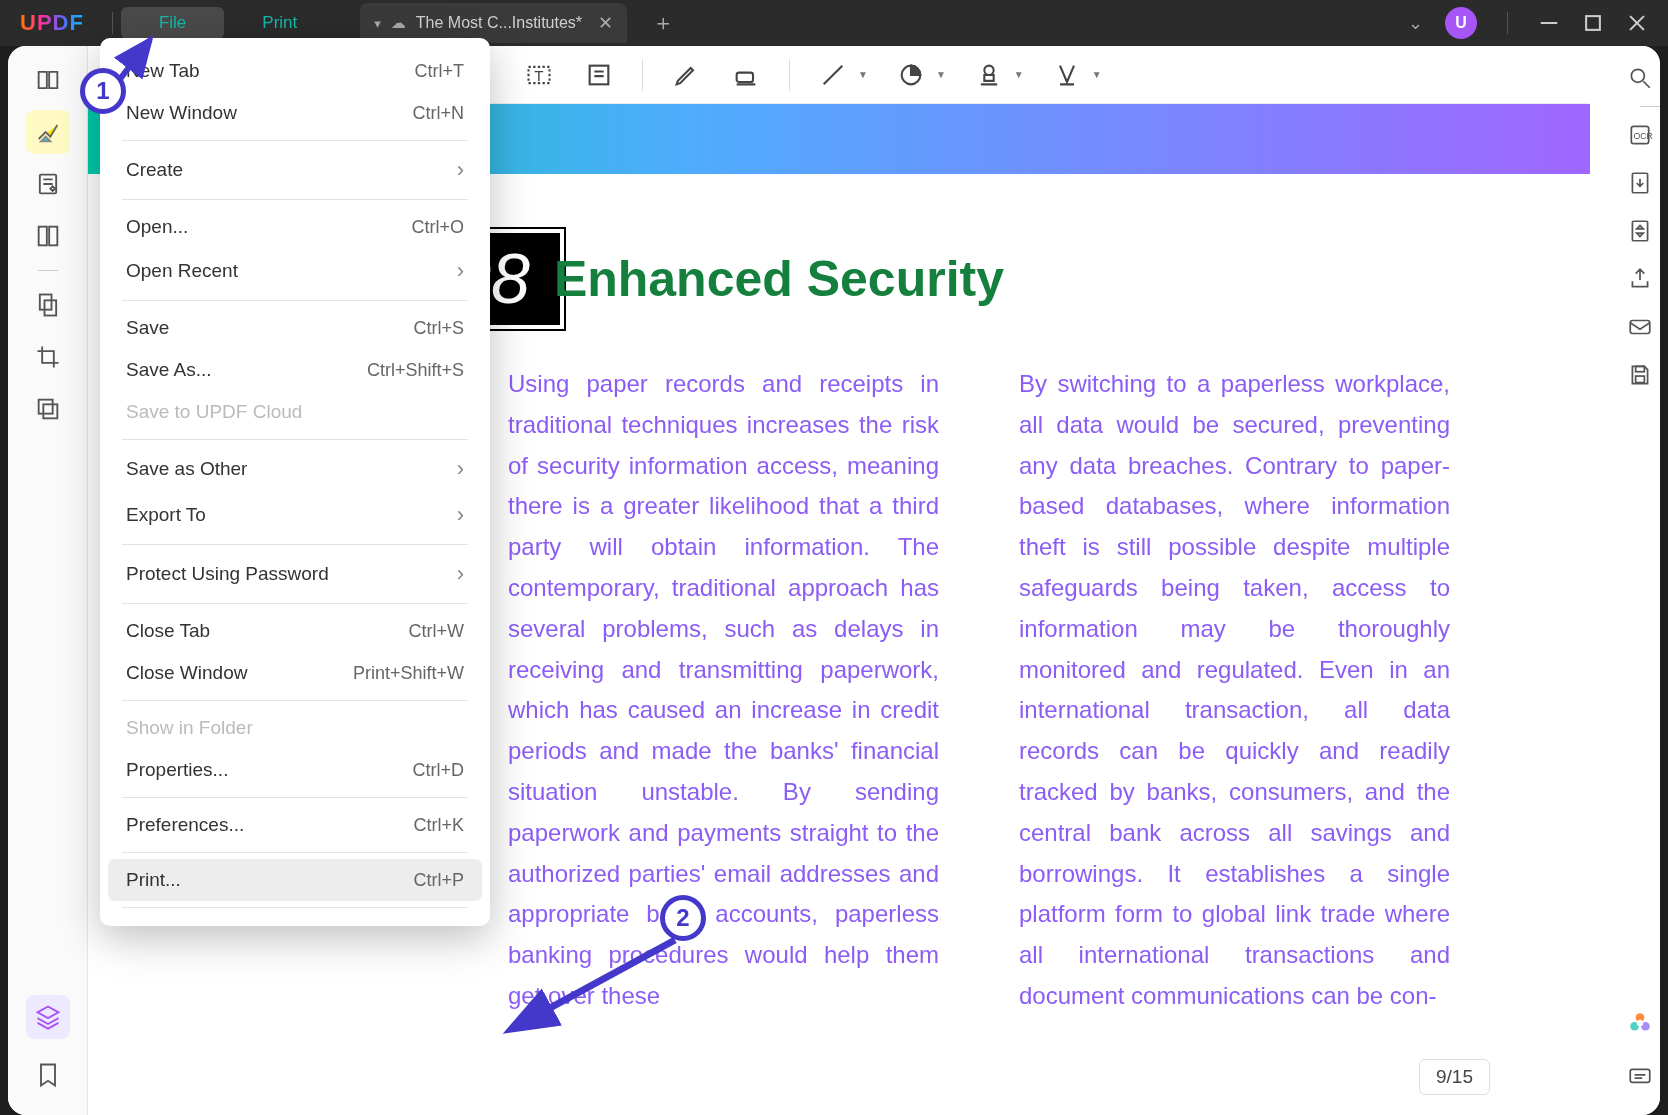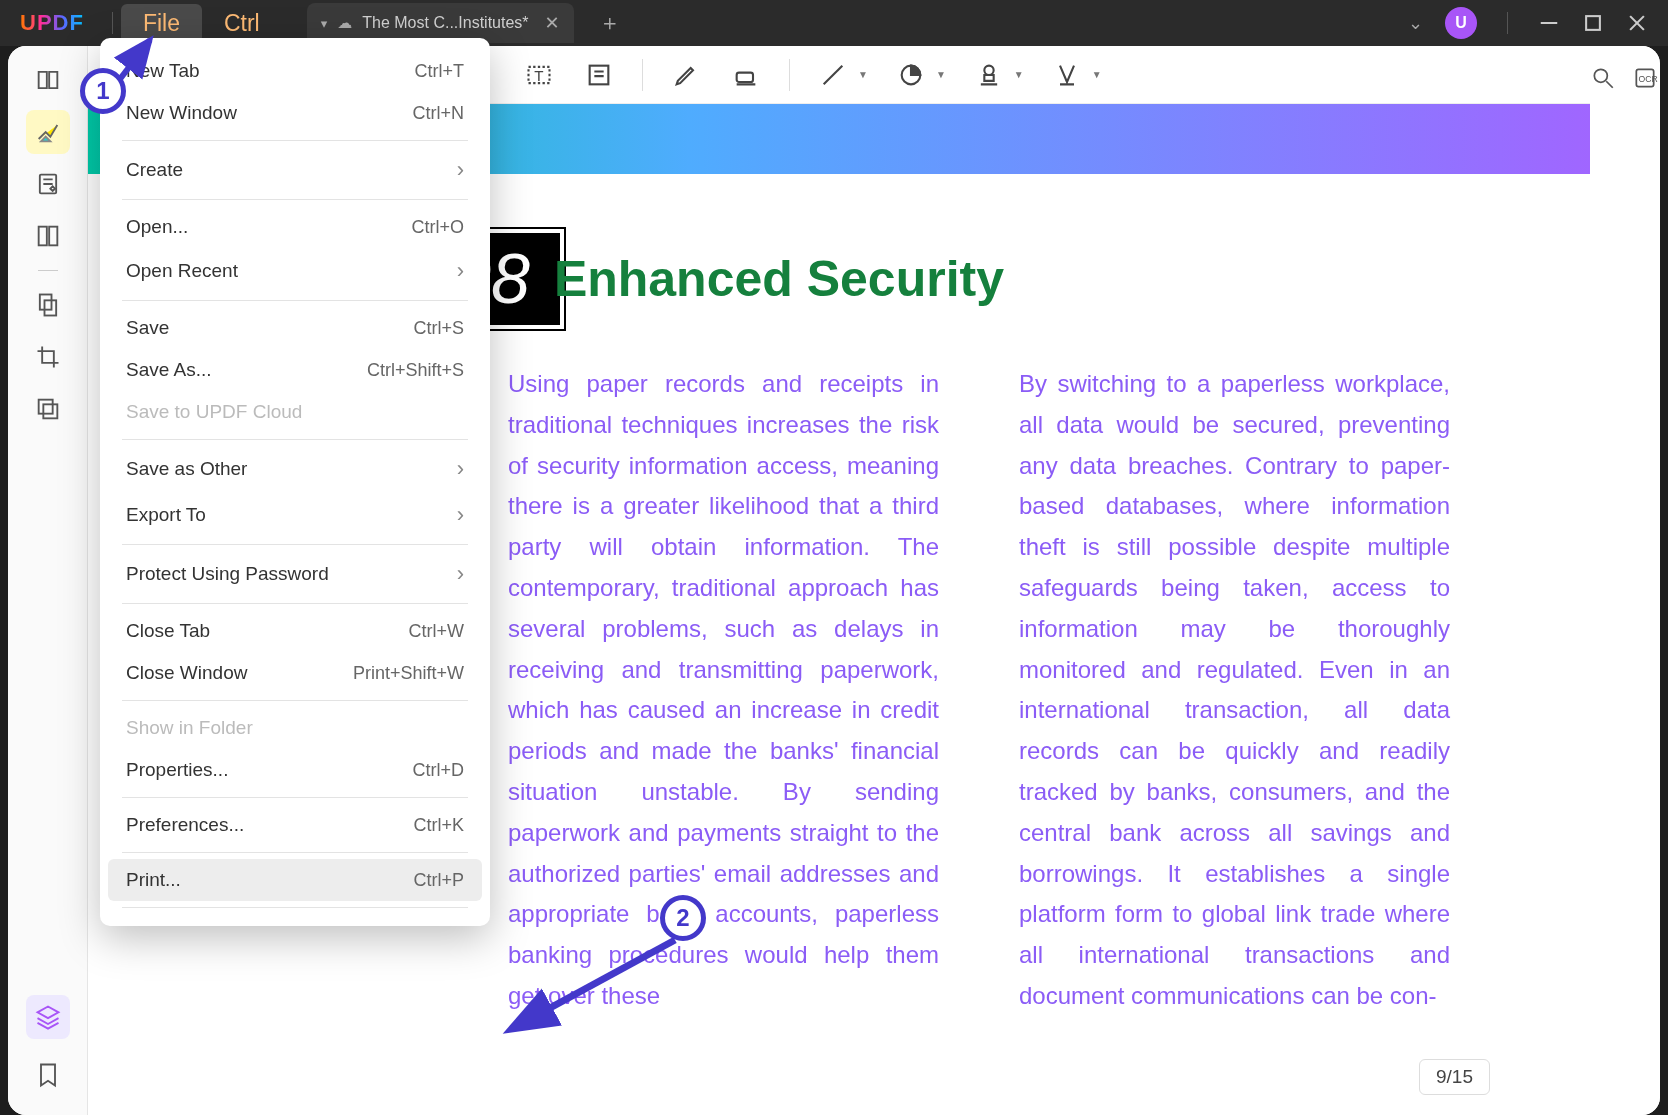--- a/index.html
+++ b/index.html
@@ -4,21 +4,21 @@
 <style>
 * { margin: 0; padding: 0; box-sizing: border-box; font-family: -apple-system, "Segoe UI", Arial, sans-serif; }
 html, body { width: 1668px; height: 1115px; overflow: hidden; background: #1e1e1e; }
 
 
 .titlebar { height: 46px; background: #2b2b2b; display: flex; align-items: center; color: #d0d0d0; position: relative; }
 .logo { font-weight: 800; font-size: 22px; margin: 0 20px; letter-spacing: 1px;
   background: linear-gradient(90deg,#ff7a00,#ff2d9a,#5b67ff,#00c2ff);
   -webkit-background-clip: text; background-clip: text; color: transparent; }
 .vline { width:1px; height:22px; background:#555; margin:0 8px; }
-.menu-btn { padding: 6px 22px; font-size: 23px; border-radius: 6px; color:#fdba74; cursor:pointer; }
+.menu-btn { padding: 6px 38px; font-size: 17px; border-radius: 6px; color:#14b8a6; cursor:pointer; }
 .menu-btn.active { background:#4a4a4a; }
 .tab { display:flex; align-items:center; gap:10px; background:#3a3a3a; height:40px; padding:0 14px; border-radius:8px 8px 0 0; margin-left:25px; font-size:16px; }
 .tab-pin { font-size:13px; color:#aaa; }
 .tab-cloud { font-size:15px; color:#aaa; }
 .tab-close { font-size:18px; color:#aaa; margin-left:6px; cursor:pointer; }
 .tab-add { font-size:22px; color:#aaa; margin-left:25px; cursor:pointer; }
 .title-spacer { flex:1; }
 .title-right { display:flex; align-items:center; gap:22px; padding-right:20px; }
 .dropdown-caret { color:#aaa; font-size:18px; cursor:pointer; }
 .avatar { width:32px; height:32px; border-radius:50%; background:#a855f7; color:#fff; display:flex; align-items:center; justify-content:center; font-weight:600; font-size:16px; }
@@ -52,21 +52,21 @@
 .doc-scroll { flex:1; overflow:hidden; background:#fff; position:relative; }
 .page { background:#fff; width:100%; padding:0 0 40px 0; }
 .banner { height:70px; background:linear-gradient(90deg,#00c9a7,#4facfe 40%,#a066ff); display:flex; align-items:center; padding-left:22px; color:#fff; font-weight:800; font-size:24px; letter-spacing:1px; }
 .heading-block { display:flex; align-items:center; gap:0px; margin:55px 0 35px 330px; }
 .num-box { background:#000; color:#fff; font-size:70px; font-weight:500; padding:6px 30px; font-style:italic; border:4px solid #fff; box-shadow:0 0 0 2px #000; }
 .heading-text { font-size:50px; font-weight:800; color:#15803d; margin-left:-10px; }
 .columns { display:flex; gap:80px; padding:0 140px 0 420px; font-size:24px; line-height:1.7; color:#8b5cf6; text-align:justify; }
 .col { flex:1; }
 
 
-.right-sidebar { width:70px; background:#fff; display:flex; align-items:flex-start; padding-top:12px; gap:8px; }
+.right-sidebar { width:70px; background:#fff; display:flex; flex-direction:column; align-items:flex-end; padding-top:12px; gap:8px; }
 .rb-icon { width:40px; height:40px; display:flex; align-items:center; justify-content:center; cursor:pointer; }
 .rb-icon svg { width:26px; height:26px; stroke:#555; fill:none; stroke-width:1.6; }
 .rb-sep { width:20px; height:1px; background:#ccc; }
 .rb-spacer { flex:1; }
 .rb-bottom { padding-bottom:18px; display:flex; flex-direction:column; gap:14px; align-items:center; }
 .ai-flower { width:26px; height:26px; }
 
 
 .file-menu { position:absolute; left:100px; top:38px; width:390px; background:#fff; border-radius:10px; box-shadow:0 12px 40px rgba(0,0,0,0.25); padding:12px 8px; z-index:50; }
 .fm-item { display:flex; align-items:center; justify-content:space-between; padding:10px 18px; font-size:19px; color:#333; border-radius:6px; cursor:pointer; }
@@ -82,21 +82,21 @@
 .page-indicator { position:absolute; bottom:20px; right:100px; background:#fff; border:1px solid #ddd; border-radius:6px; padding:6px 16px; font-size:19px; color:#444; }
 
 </style>
 </head>
 <body>
 
 <div class="titlebar">
   <span class="logo">UPDF</span>
   <span class="vline"></span>
   <div class="menu-btn active">File</div>
-  <div class="menu-btn">Ctrl</div>
+  <div class="menu-btn">Print</div>
   <div class="tab">
     <span class="tab-pin">▾</span>
     <span class="tab-cloud">☁</span>
     <span>The Most C...Institutes*</span>
     <span class="tab-close">✕</span>
   </div>
   <div class="tab-add">＋</div>
   <div class="title-spacer"></div>
   <div class="title-right">
     <span class="dropdown-caret">⌄</span>

